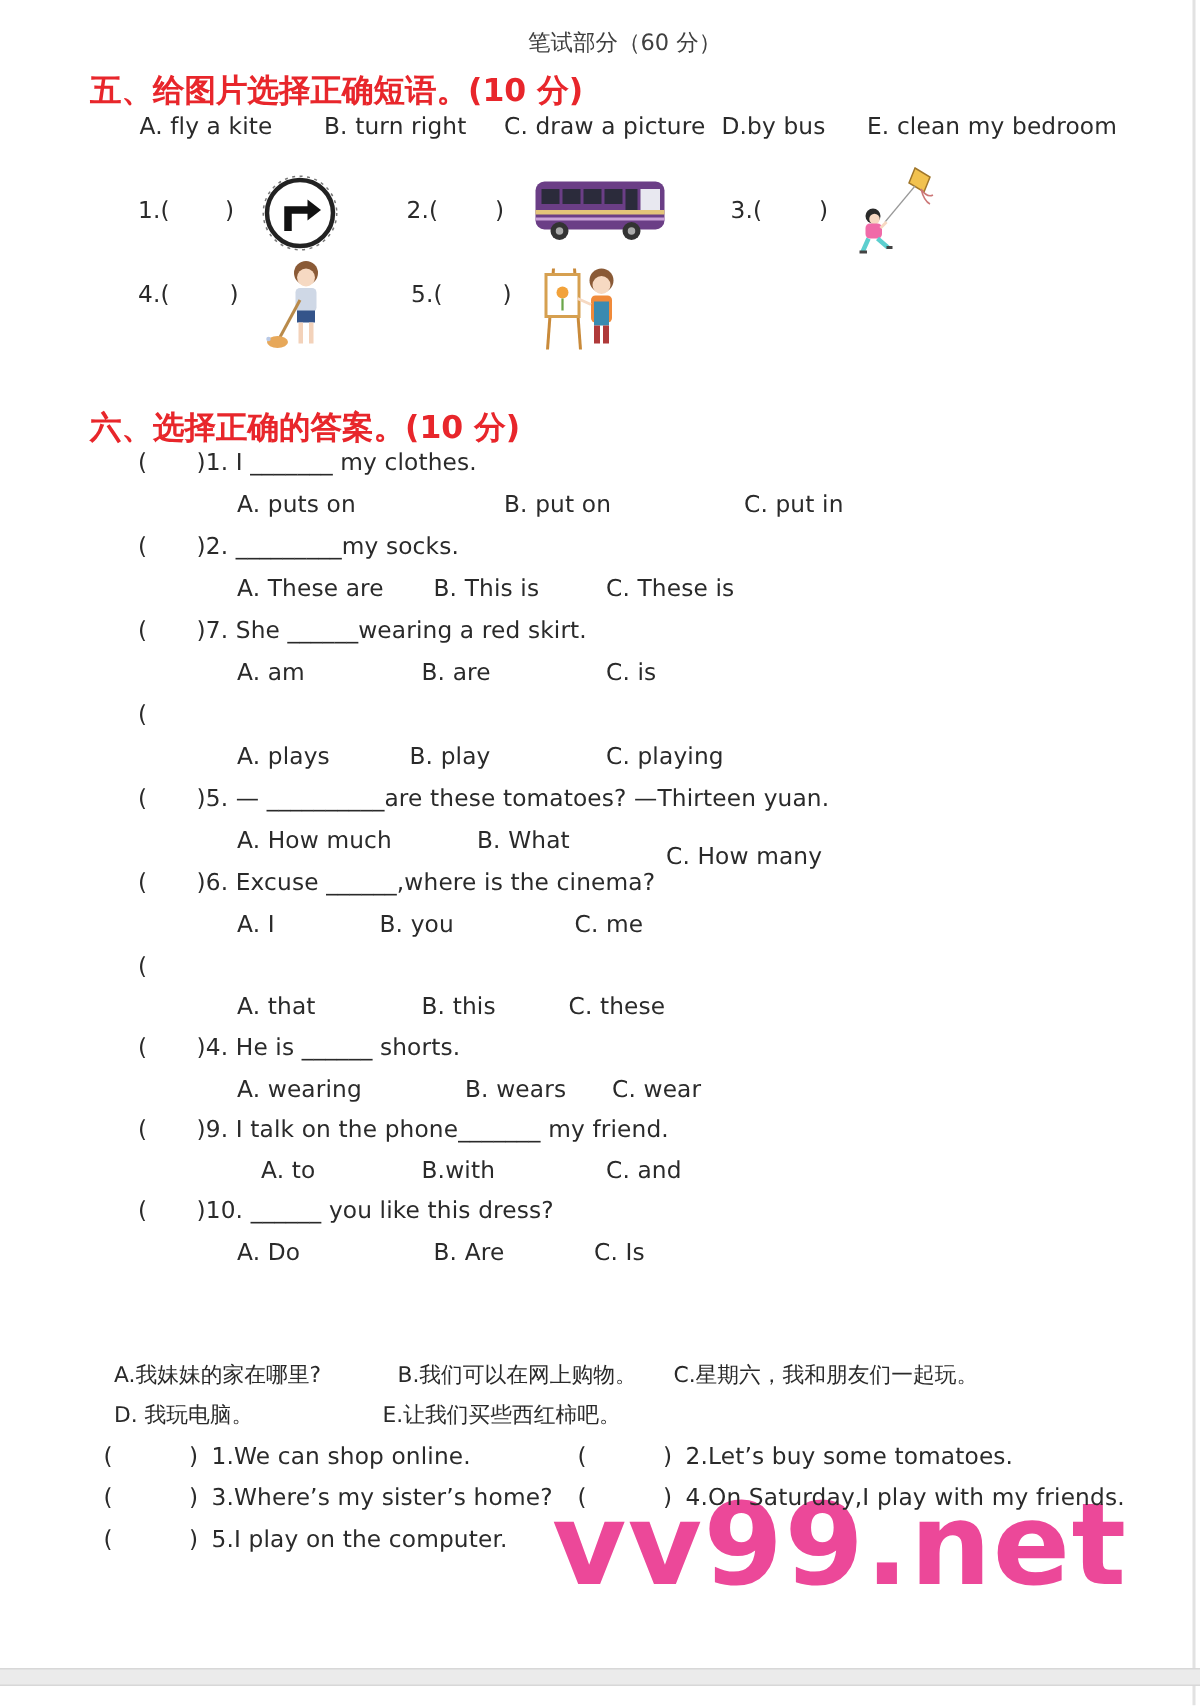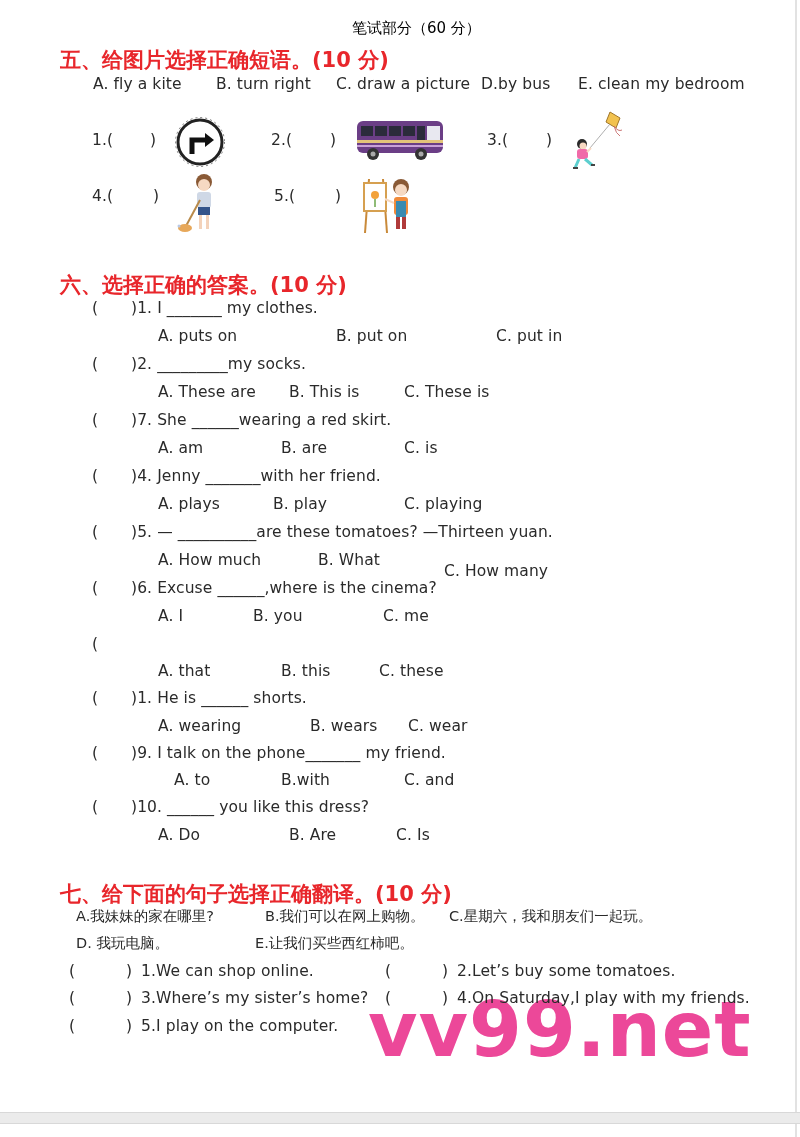--- a/index.html
+++ b/index.html
@@ -2,21 +2,21 @@
 <html><head>
   <meta charset="utf-8">
   <style>
     * { box-sizing: border-box; margin: 0; padding: 0; }
     html, body { width: 800px; height: 1137px; background: #ffffff; overflow: hidden; }
     body { position: relative; font-family: "DejaVu Sans", "Liberation Sans", sans-serif; color: #222; }
     .page { position: absolute; left: 0; top: 0; width: 797px; height: 1112px; background: #fff; border-right: 2px solid #e2e2e2; }
     .sep { position: absolute; left: 0; top: 1112px; width: 800px; height: 12px; background: #ebebeb; border-top: 1px solid #d8d8d8; border-bottom: 1px solid #d8d8d8; }
     .page2 { position: absolute; left: 0; top: 1124px; width: 797px; height: 13px; background: #fff; border-right: 2px solid #e2e2e2; }
     .abs { position: absolute; white-space: nowrap; }
-    .title { font-size: 15px; color: #000000; }
+    .title { font-size: 15px; color: #404040; }
     .sec { font-size: 21px; color: #e8262b; font-weight: bold; }
     .t { font-size: 15.5px; color: #2a2a2a; letter-spacing: 0.1px; }
     .cn { font-size: 14.5px; color: #2a2a2a; }
     .watermark { position: absolute; left: 368px; top: 992px; font-family: "DejaVu Sans", sans-serif; font-weight: bold; font-size: 76px; color: #ec4899; letter-spacing: 1px; line-height: 1; }
     .pic { position: absolute; }
   </style>
 </head>
 <body>
 
 <div class="page">
@@ -128,21 +128,20 @@
   <div class="abs t" style="left:289px; top:383px;">B. This is</div>
   <div class="abs t" style="left:404px; top:383px;">C. These is</div>
 
   <div class="abs t" style="left:92px; top:411px;">(</div>
   <div class="abs t" style="left:131px; top:411px;">)7. She ______wearing a red skirt.</div>
   <div class="abs t" style="left:158px; top:439px;">A.  am</div>
   <div class="abs t" style="left:281px; top:439px;">B. are</div>
   <div class="abs t" style="left:404px; top:439px;">C. is</div>
 
   <div class="abs t" style="left:92px; top:467px;">(</div>
-  <div class="abs t" style="left:131px; top:467px;">)4. Jenny _______with her friend.</div>
   <div class="abs t" style="left:158px; top:495px;">A. plays</div>
   <div class="abs t" style="left:273px; top:495px;">B. play</div>
   <div class="abs t" style="left:404px; top:495px;">C. playing</div>
 
   <div class="abs t" style="left:92px; top:523px;">(</div>
   <div class="abs t" style="left:131px; top:523px;">)5. — __________are these tomatoes? —Thirteen yuan.</div>
   <div class="abs t" style="left:158px; top:551px;">A. How much</div>
   <div class="abs t" style="left:318px; top:551px;">B. What</div>
   <div class="abs t" style="left:444px; top:562px;">C. How many</div>
 
@@ -151,38 +150,37 @@
   <div class="abs t" style="left:158px; top:607px;">A. I</div>
   <div class="abs t" style="left:253px; top:607px;">B. you</div>
   <div class="abs t" style="left:383px; top:607px;">C. me</div>
 
   <div class="abs t" style="left:92px; top:635px;">(</div>
   <div class="abs t" style="left:158px; top:662px;">A. that</div>
   <div class="abs t" style="left:281px; top:662px;">B. this</div>
   <div class="abs t" style="left:379px; top:662px;">C. these</div>
 
   <div class="abs t" style="left:92px; top:689px;">(</div>
-  <div class="abs t" style="left:131px; top:689px;">)1. He is ______ shorts.</div>
+  <div class="abs t" style="left:131px; top:689px;">)4. He is ______ shorts.</div>
   <div class="abs t" style="left:158px; top:717px;">A.  wearing</div>
   <div class="abs t" style="left:310px; top:717px;">B. wears</div>
   <div class="abs t" style="left:408px; top:717px;">C. wear</div>
 
   <div class="abs t" style="left:92px; top:744px;">(</div>
   <div class="abs t" style="left:131px; top:744px;">)9. I talk on the phone_______ my friend.</div>
   <div class="abs t" style="left:174px; top:771px;">A.  to</div>
   <div class="abs t" style="left:281px; top:771px;">B.with</div>
   <div class="abs t" style="left:404px; top:771px;">C. and</div>
 
   <div class="abs t" style="left:92px; top:798px;">(</div>
   <div class="abs t" style="left:131px; top:798px;">)10. ______ you like this dress?</div>
   <div class="abs t" style="left:158px; top:826px;">A. Do</div>
   <div class="abs t" style="left:289px; top:826px;">B. Are</div>
   <div class="abs t" style="left:396px; top:826px;">C. Is</div>
 
-  <div class="abs sec" style="left:60px; top:880px;">七、给下面的句子选择正确翻译。(10 分)</div>
   <div class="abs cn" style="left:76px; top:907px;">A.我妹妹的家在哪里?</div>
   <div class="abs cn" style="left:265px; top:907px;">B.我们可以在网上购物。</div>
   <div class="abs cn" style="left:449px; top:907px;">C.星期六，我和朋友们一起玩。</div>
   <div class="abs cn" style="left:76px; top:934px;">D.  我玩电脑。</div>
   <div class="abs cn" style="left:255px; top:934px;">E.让我们买些西红柿吧。</div>
 
   <div class="abs t" style="left:69px; top:962px;">(</div>
   <div class="abs t" style="left:126px; top:962px;">)</div>
   <div class="abs t" style="left:141px; top:962px;">1.We can shop online.</div>
   <div class="abs t" style="left:385px; top:962px;">(</div>

